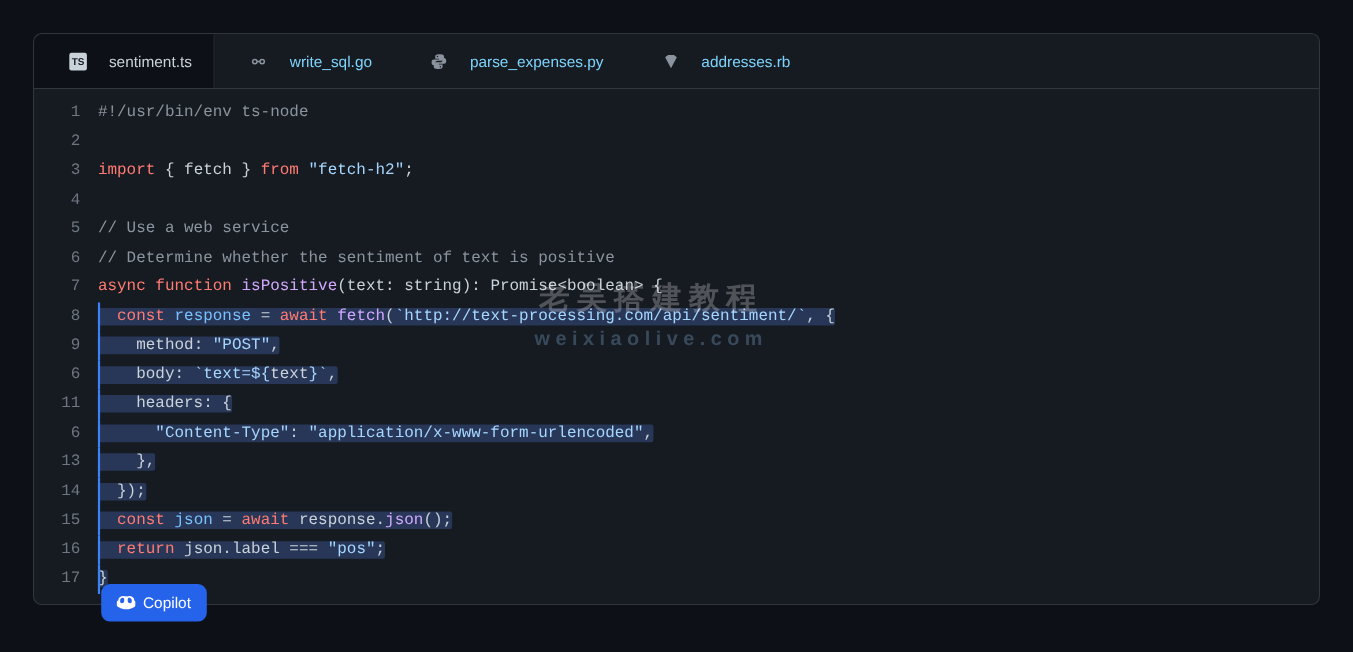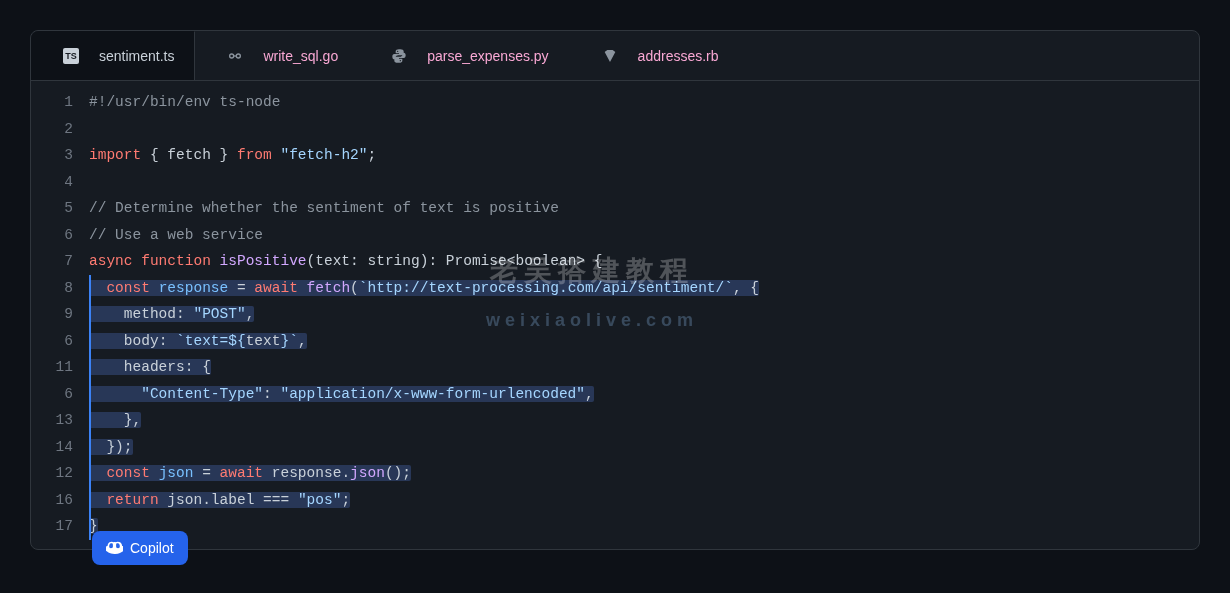--- a/index.html
+++ b/index.html
@@ -24,21 +24,21 @@
     border-bottom: 1px solid #30363d;
     height: 50px;
     align-items: stretch;
   }
   .tab {
     display: flex;
     align-items: center;
     gap: 8px;
     padding: 0 20px;
     font-size: 14px;
-    color: #f9a8d4;
+    color: #7dd3fc;
     cursor: pointer;
     border-right: 1px solid transparent;
   }
   .tab.active {
     background: #0d1117;
     color: #c9d1d9;
     border-right: 1px solid #30363d;
     border-top: 1px solid transparent;
     border-top-left-radius: 8px;
   }
@@ -119,21 +119,21 @@
   .watermark {
     position: absolute;
     left: 486px;
     top: 252px;
     pointer-events: none;
     color: rgba(255,255,255,0.25);
     font-weight: 700;
     text-align: center;
   }
   .watermark .wm1 { font-size: 28px; letter-spacing: 6px; }
-  .watermark .wm2 { font-size: 18px; letter-spacing: 5px; margin-top: 20px; color: rgba(120,160,200,0.35); }
+  .watermark .wm2 { font-size: 18px; letter-spacing: 5px; margin-top: 8px; color: rgba(120,160,200,0.35); }
 
   .ts-badge {
     background:#c9d1d9;color:#161b22;font-size:9px;font-weight:700;
     width:16px;height:16px;display:flex;align-items:center;justify-content:center;border-radius:2px;
   }
 </style>
 </head>
 <body>
 
 <div class="editor-window">
@@ -183,31 +183,31 @@
         <div class="ln">5</div>
         <div class="ln">6</div>
         <div class="ln">7</div>
         <div class="ln">8</div>
         <div class="ln">9</div>
         <div class="ln">6</div>
         <div class="ln">11</div>
         <div class="ln">6</div>
         <div class="ln">13</div>
         <div class="ln">14</div>
-        <div class="ln">12</div>
+        <div class="ln">15</div>
         <div class="ln">16</div>
         <div class="ln">17</div>
       </div>
     <div class="code">
         <div class="code-line"><span><span class="tok-comment">#!/usr/bin/env ts-node</span></span></div>
         <div class="code-line"><span></span></div>
         <div class="code-line"><span><span class="tok-keyword">import</span><span class="tok-punc"> { </span><span class="tok-var">fetch</span><span class="tok-punc"> } </span><span class="tok-keyword">from</span><span class="tok-punc"> </span><span class="tok-string">"fetch-h2"</span><span class="tok-punc">;</span></span></div>
         <div class="code-line"><span></span></div>
+        <div class="code-line"><span><span class="tok-comment">// Use a web service</span></span></div>
         <div class="code-line"><span><span class="tok-comment">// Determine whether the sentiment of text is positive</span></span></div>
-        <div class="code-line"><span><span class="tok-comment">// Use a web service</span></span></div>
         <div class="code-line"><span><span class="tok-keyword">async</span><span class="tok-punc"> </span><span class="tok-keyword">function</span><span class="tok-punc"> </span><span class="tok-func">isPositive</span><span class="tok-punc">(</span><span class="tok-var">text</span><span class="tok-punc">: </span><span class="tok-type">string</span><span class="tok-punc">): </span><span class="tok-type">Promise</span><span class="tok-punc">&lt;</span><span class="tok-type">boolean</span><span class="tok-punc">&gt; {</span></span></div>
         <div class="code-line"><div class="hl-bar"></div><span class="sel"><span class="tok-punc">  </span><span class="tok-keyword">const</span><span class="tok-punc"> </span><span class="tok-ident">response</span><span class="tok-punc"> = </span><span class="tok-keyword">await</span><span class="tok-punc"> </span><span class="tok-func">fetch</span><span class="tok-punc">(</span><span class="tok-string">`http://text-processing.com/api/sentiment/`</span><span class="tok-punc">, {</span></span></div>
         <div class="code-line"><div class="hl-bar"></div><span class="sel"><span class="tok-punc">    </span><span class="tok-var">method</span><span class="tok-punc">: </span><span class="tok-string">"POST"</span><span class="tok-punc">,</span></span></div>
         <div class="code-line"><div class="hl-bar"></div><span class="sel"><span class="tok-punc">    </span><span class="tok-var">body</span><span class="tok-punc">: </span><span class="tok-string">`text=${</span><span class="tok-var">text</span><span class="tok-string">}`</span><span class="tok-punc">,</span></span></div>
         <div class="code-line"><div class="hl-bar"></div><span class="sel"><span class="tok-punc">    </span><span class="tok-var">headers</span><span class="tok-punc">: {</span></span></div>
         <div class="code-line"><div class="hl-bar"></div><span class="sel"><span class="tok-punc">      </span><span class="tok-string">"Content-Type"</span><span class="tok-punc">: </span><span class="tok-string">"application/x-www-form-urlencoded"</span><span class="tok-punc">,</span></span></div>
         <div class="code-line"><div class="hl-bar"></div><span class="sel"><span class="tok-punc">    },</span></span></div>
         <div class="code-line"><div class="hl-bar"></div><span class="sel"><span class="tok-punc">  });</span></span></div>
         <div class="code-line"><div class="hl-bar"></div><span class="sel"><span class="tok-punc">  </span><span class="tok-keyword">const</span><span class="tok-punc"> </span><span class="tok-ident">json</span><span class="tok-punc"> = </span><span class="tok-keyword">await</span><span class="tok-punc"> </span><span class="tok-var">response</span><span class="tok-punc">.</span><span class="tok-func">json</span><span class="tok-punc">();</span></span></div>
         <div class="code-line"><div class="hl-bar"></div><span class="sel"><span class="tok-punc">  </span><span class="tok-keyword">return</span><span class="tok-punc"> </span><span class="tok-var">json</span><span class="tok-punc">.</span><span class="tok-var">label</span><span class="tok-punc"> === </span><span class="tok-string">"pos"</span><span class="tok-punc">;</span></span></div>

